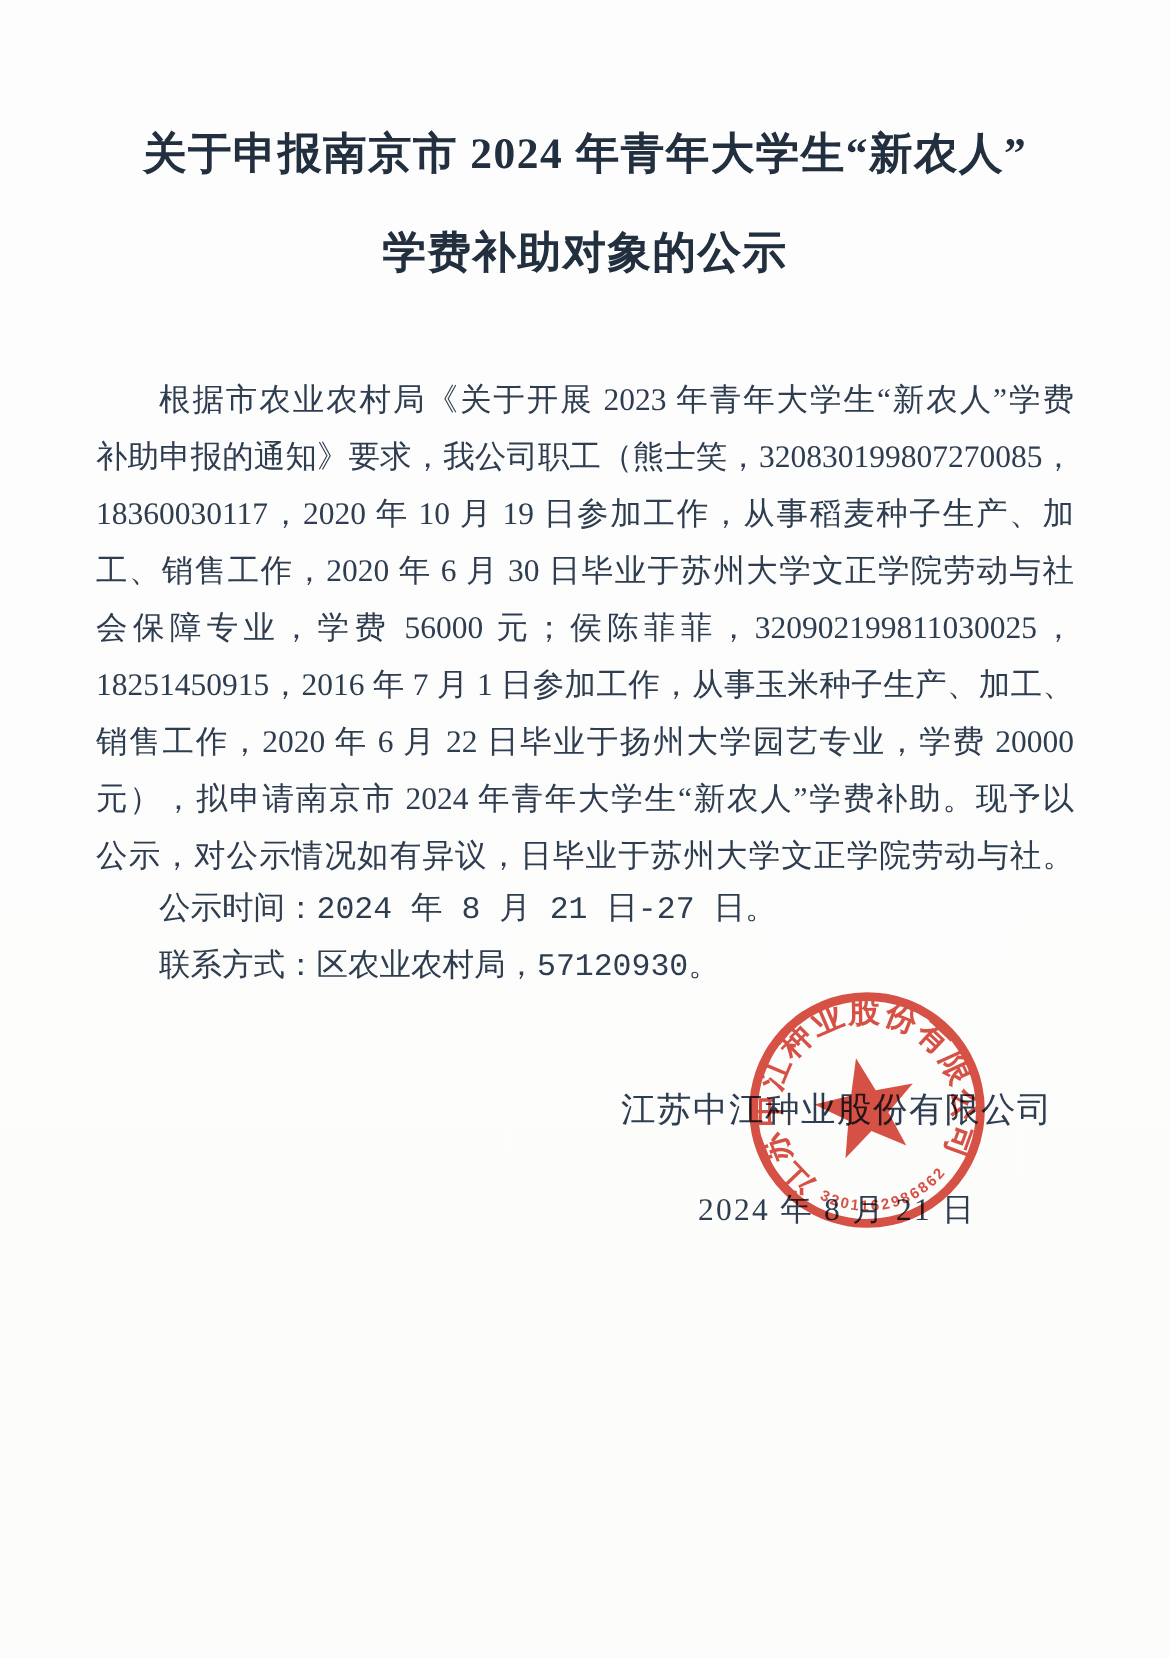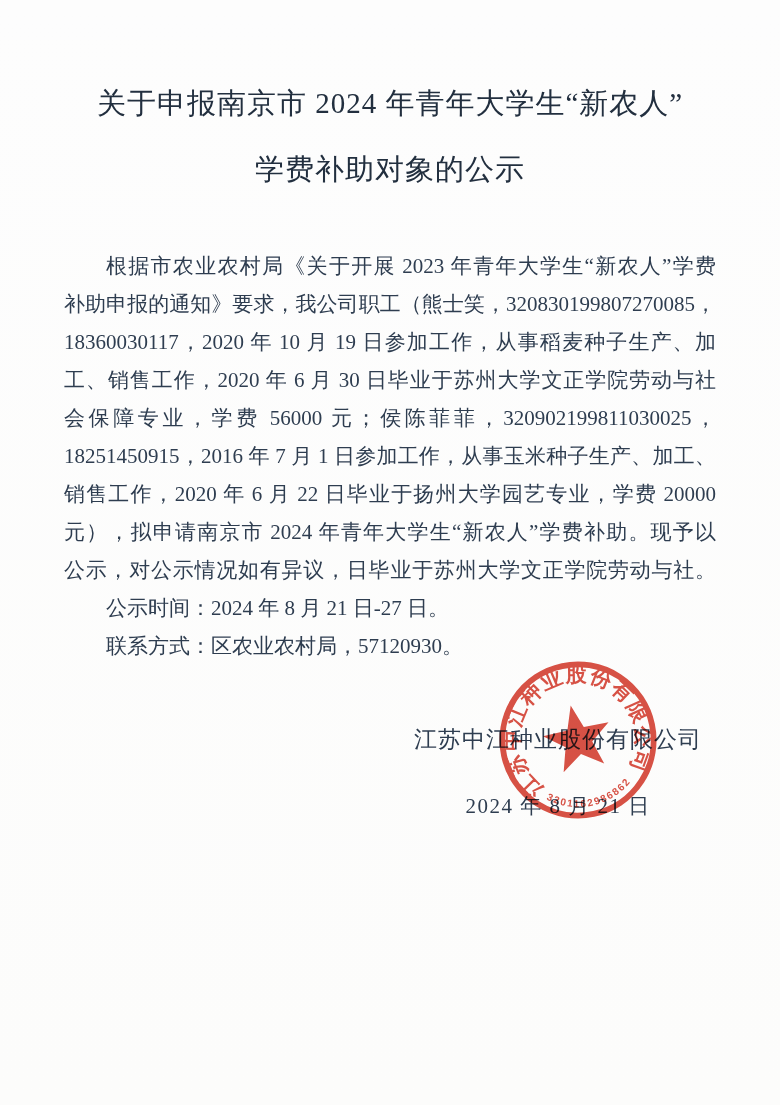--- a/index.html
+++ b/index.html
@@ -14,21 +14,21 @@
     overflow: hidden;
   }
 
   .title-block {
     position: absolute;
     top: 70px;
     left: 60px;
     right: 60px;
     text-align: center;
     font-size: 29px;
-    font-weight: 400;
+    font-weight: 700;
     line-height: 66px;
     color: #222f3f;
     letter-spacing: 1px;
   }
 
   .body-block {
     position: absolute;
     top: 247px;
     left: 64px;
     width: 652px;
@@ -44,20 +44,21 @@
   }
 
   .body-line.indent { text-indent: 2em; }
 
   .note-line {
     height: 38px;
     line-height: 38px;
     text-indent: 2em;
     text-align: right;
     text-align-last: left;
+    font-family: Liberation Mono, monospace;
   }
 
   .signature-block {
     position: absolute;
     top: 724px;
     right: 78px;
     text-align: center;
     color: #2e3d50;
   }
 

